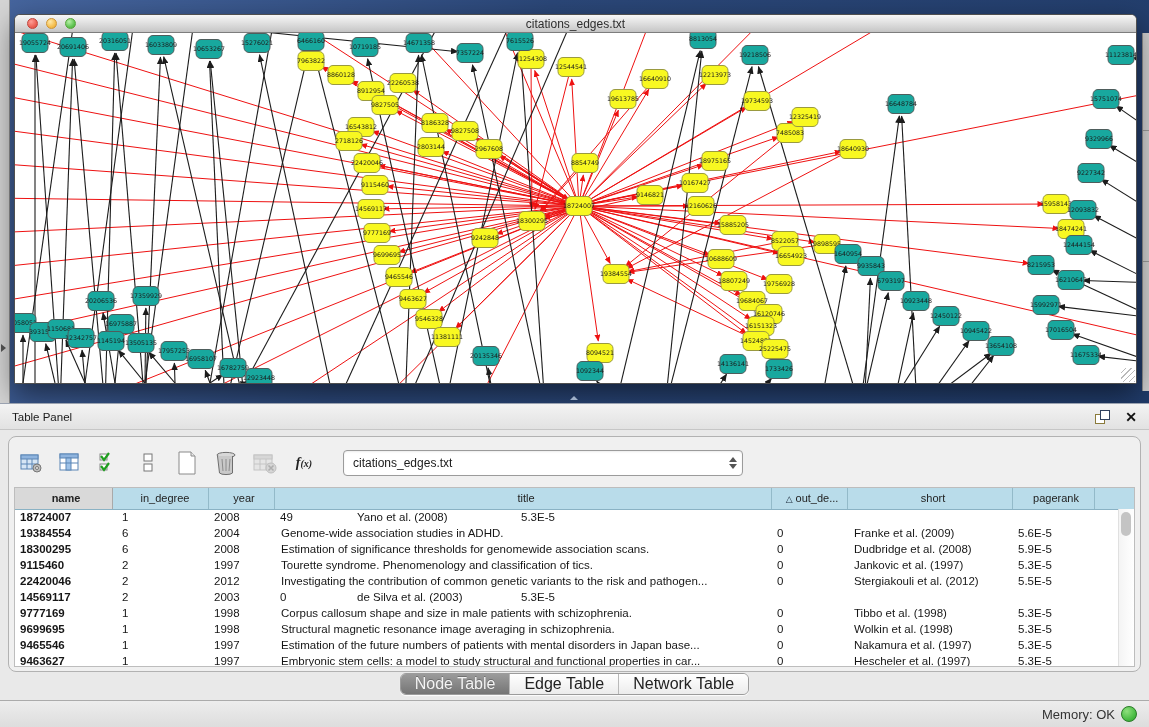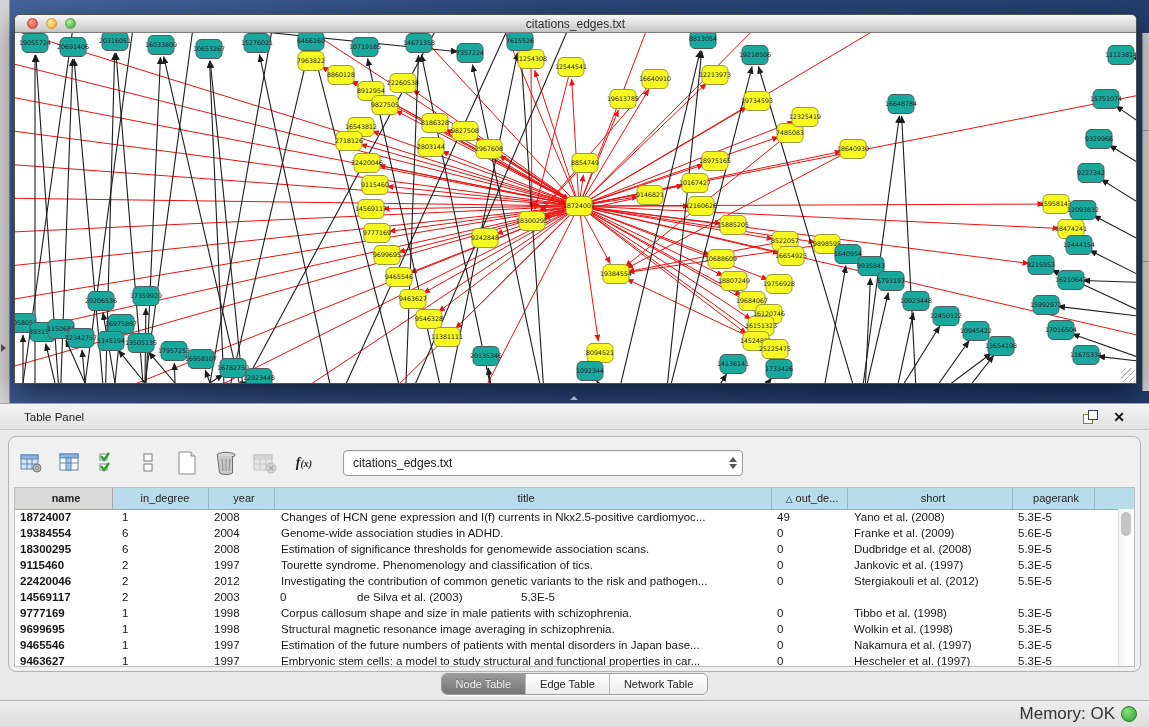--- a/index.html
+++ b/index.html
@@ -29,21 +29,21 @@
   .win-title{flex:1;text-align:center;font-size:12px;color:#2e2e2e;}
   .canvas{position:relative;width:100%;height:350px;background:#ffffff;overflow:hidden;}
   .canvas svg{position:absolute;left:0;top:0;}
   .grip{position:absolute;right:1px;bottom:1px;width:14px;height:14px;
     background:repeating-linear-gradient(135deg,transparent 0 3px,#b9b9b9 3px 4px);}
   .splitter-mark{position:absolute;left:570px;top:395px;width:9px;height:6px;}
   .splitter-mark:before{content:"";position:absolute;left:0;top:1px;width:0;height:0;
     border-left:4px solid transparent;border-right:4px solid transparent;border-bottom:4px solid #9fb0c8;}
   
   .table-panel{position:absolute;left:0;top:403px;width:1149px;height:324px;background:#e9e9e9;}
-  .panel-header{height:27px;display:flex;align-items:center;padding:0 24px;box-sizing:border-box;
+  .panel-header{height:27px;display:flex;align-items:center;padding:0 12px;box-sizing:border-box;
     background:linear-gradient(#f3f3f3,#e2e2e2);border-top:1px solid #9aa2b0;border-bottom:1px solid #c6c6c6;}
   .panel-title{font-size:11.5px;color:#1a1a1a;}
   .panel-header .spacer{flex:1;}
   .float-btn{width:16px;height:14px;position:relative;margin-right:14px;cursor:default;}
   .float-btn .sq1{position:absolute;left:0;top:4px;width:8px;height:8px;border:1px solid #8a7a3a;background:#fff;}
   .float-btn .sq2{position:absolute;left:5px;top:0;width:8px;height:8px;border:1px solid #30415e;background:#fff;}
   .close-btn{font-size:14px;font-weight:bold;color:#111;line-height:14px;}
   .panel-body{position:absolute;left:8px;right:8px;top:33px;bottom:55px;
     background:#f0f0f0;border:1px solid #b2b2b2;border-radius:8px;}
   
@@ -73,29 +73,29 @@
   .c3{width:497px;padding-left:6px;}
   .c4{width:76px;padding-left:5px;}
   .c5{width:165px;padding-left:6px;}
   .c6{width:82px;padding-left:5px;}
   .vscroll{position:absolute;right:0;top:21px;bottom:0;width:15px;background:linear-gradient(90deg,#f4f4f4,#ffffff);border-left:1px solid #e0e0e0;}
   .vthumb{position:absolute;left:2px;top:3px;width:10px;height:24px;border-radius:6px;background:#c4c4c4;}
   
   .tabs-row{position:absolute;left:0;right:0;bottom:32px;display:flex;justify-content:center;}
   .segmented{display:flex;border:1px solid #9c9c9c;border-radius:6px;overflow:hidden;
     box-shadow:0 1px 1px rgba(255,255,255,.9), inset 0 1px 0 rgba(255,255,255,.6);}
-  .seg{padding:2px 14px;font-size:11px;color:#222;background:linear-gradient(#ffffff,#ececec);
+  .seg{padding:2px 14px;font-size:16px;color:#222;background:linear-gradient(#ffffff,#ececec);
     border-right:1px solid #b9b9b9;line-height:16px;}
   .seg:last-child{border-right:none;}
   .seg.selected{background:linear-gradient(#9b9b9b,#757575);color:#f4f4f4;text-shadow:0 -1px 0 rgba(0,0,0,.25);}
   
   .status-bar{position:absolute;left:0;right:0;bottom:0;height:27px;
     background:linear-gradient(#ededed,#dddddd);border-top:1px solid #ababab;
     display:flex;align-items:center;justify-content:flex-end;padding-right:12px;box-sizing:border-box;gap:6px;}
-  .mem-label{font-size:17px;color:#333;}
+  .mem-label{font-size:13px;color:#333;}
   .mem-dot{width:14px;height:14px;border-radius:50%;
     background:radial-gradient(circle at 35% 30%,#8fe07e,#47bb42 65%,#2f9b2e);border:1px solid #2e7d2c;}
 </style>
 </head>
 <body>
 
 <div class="desktop">
   <div class="left-sliver">
     <div class="collapse-arrow"></div>
   </div>
@@ -788,21 +788,20 @@
           <div class="hcell c3">title</div>
           <div class="hcell c4"><span class="sort-tri">△</span>out_de...</div>
           <div class="hcell c5">short</div>
           <div class="hcell c6">pagerank</div>
         </div>
       <div class="tbody">
           <div class="trow">
             <div class="cell c0">18724007</div>
             <div class="cell c1">1</div>
             <div class="cell c2">2008</div>
-            <div class="cell c3">Changes of HCN gene expression and I(f) currents in Nkx2.5-positive cardiomyoc...</div>
             <div class="cell c4">49</div>
             <div class="cell c5">Yano et al. (2008)</div>
             <div class="cell c6">5.3E-5</div>
           </div>
           <div class="trow">
             <div class="cell c0">19384554</div>
             <div class="cell c1">6</div>
             <div class="cell c2">2004</div>
             <div class="cell c3">Genome-wide association studies in ADHD.</div>
             <div class="cell c4">0</div>

